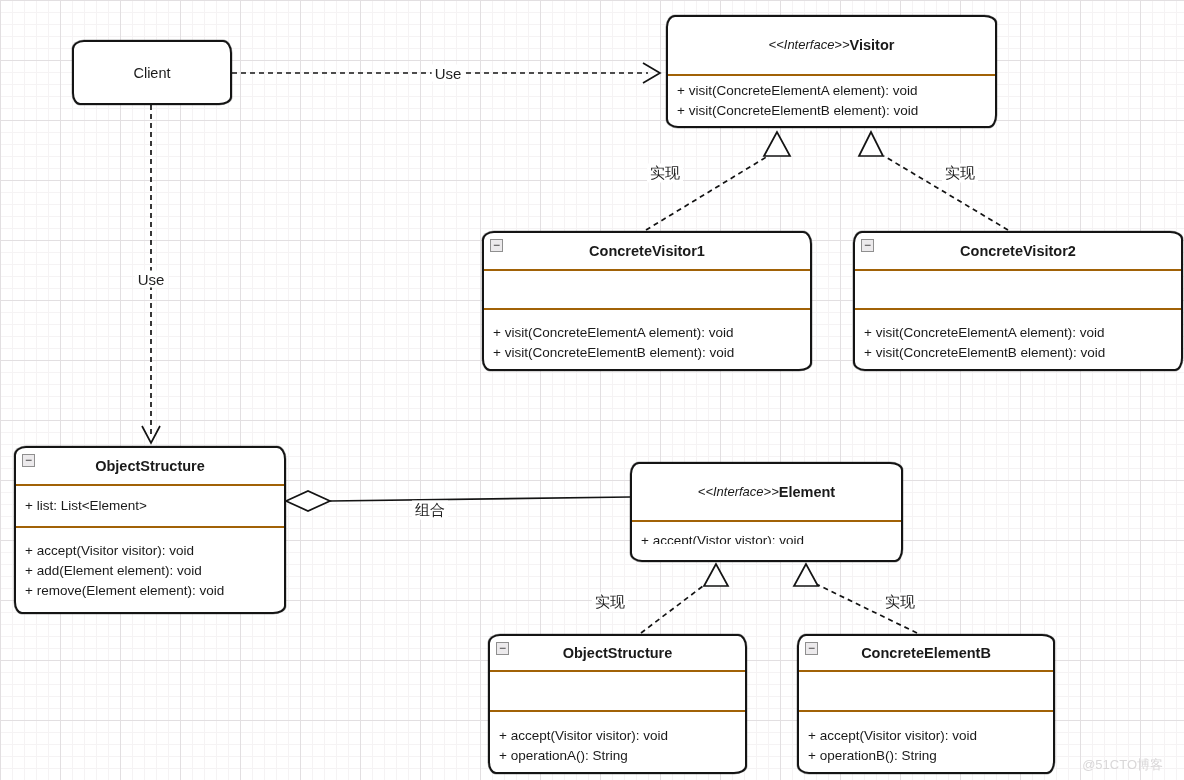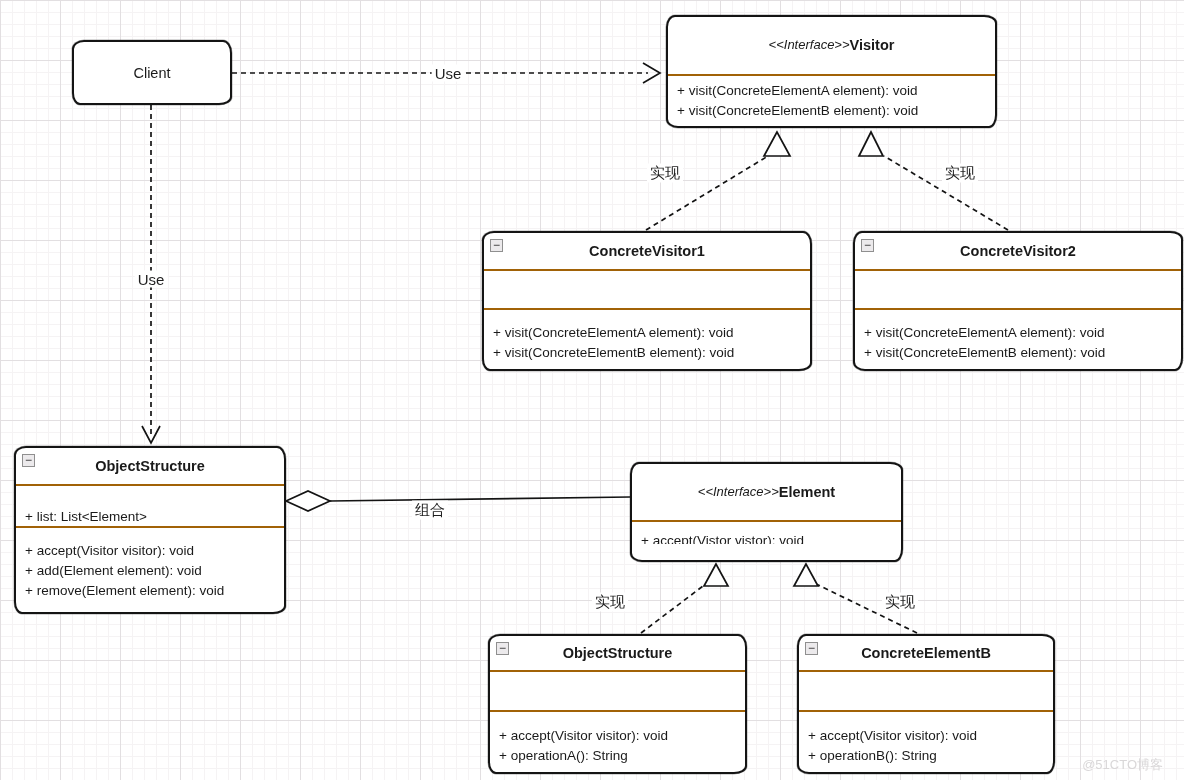--- a/index.html
+++ b/index.html
@@ -117,21 +117,21 @@
       <div class="member">+ visit(ConcreteElementA element): void</div>
       <div class="member">+ visit(ConcreteElementB element): void</div>
     </div>
   </div>
 
   <div class="node r1" style="left:14px; top:446px; width:272px; height:168px;">
     <div class="hdr" style="height:36px;">
       <span class="collapse">−</span>
       <div class="title">ObjectStructure</div>
     </div>
-    <div class="sec" style="height:42px; padding-top:21px;">
+    <div class="sec" style="height:42px; padding-top:10px;">
       <div class="member">+ list: List&lt;Element&gt;</div>
     </div>
     <div class="sec" style="height:86px; padding-top:13px;">
       <div class="member">+ accept(Visitor visitor): void</div>
       <div class="member">+ add(Element element): void</div>
       <div class="member">+ remove(Element element): void</div>
     </div>
   </div>
 
   <div class="node r2" style="left:630px; top:462px; width:273px; height:100px;">

